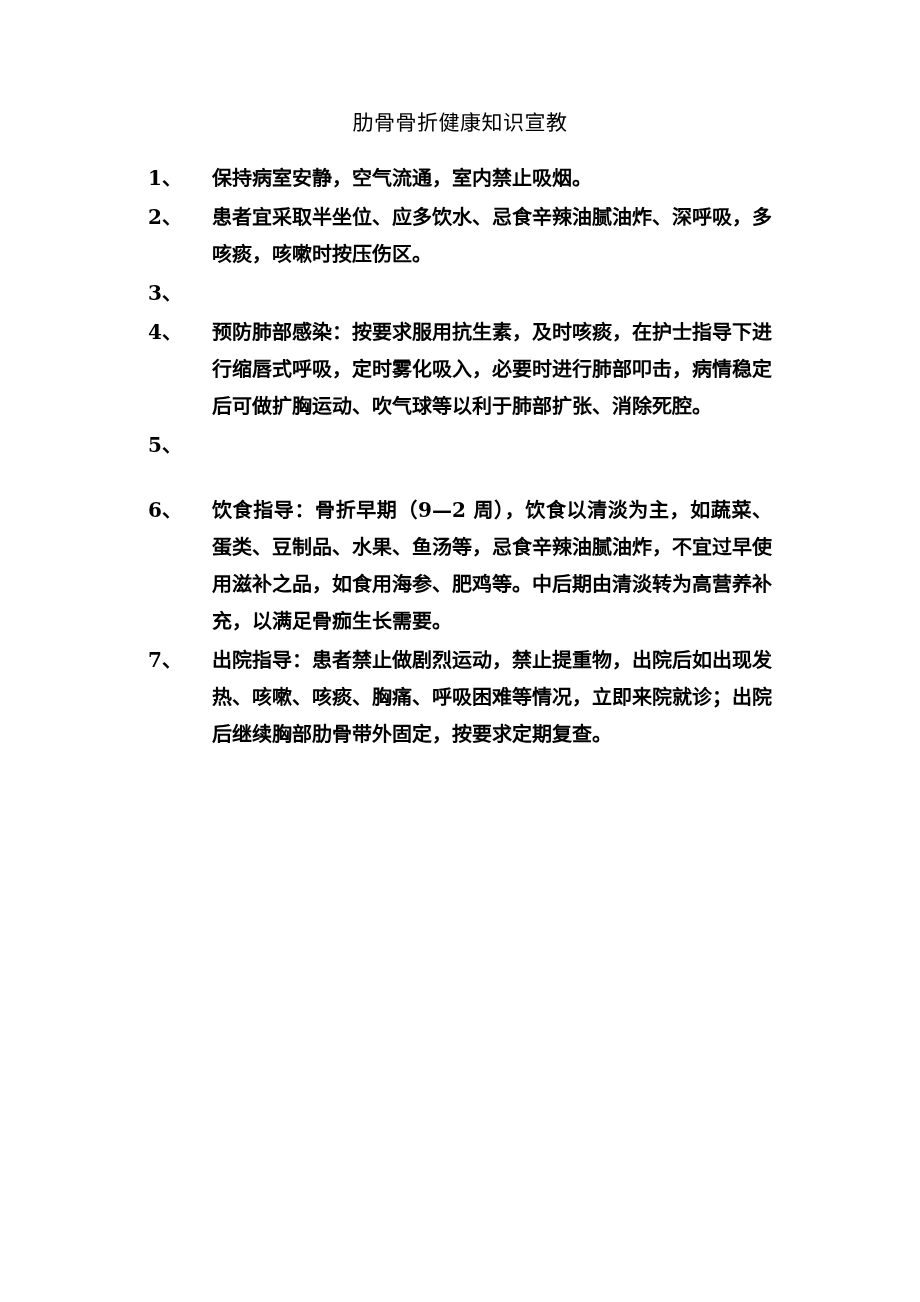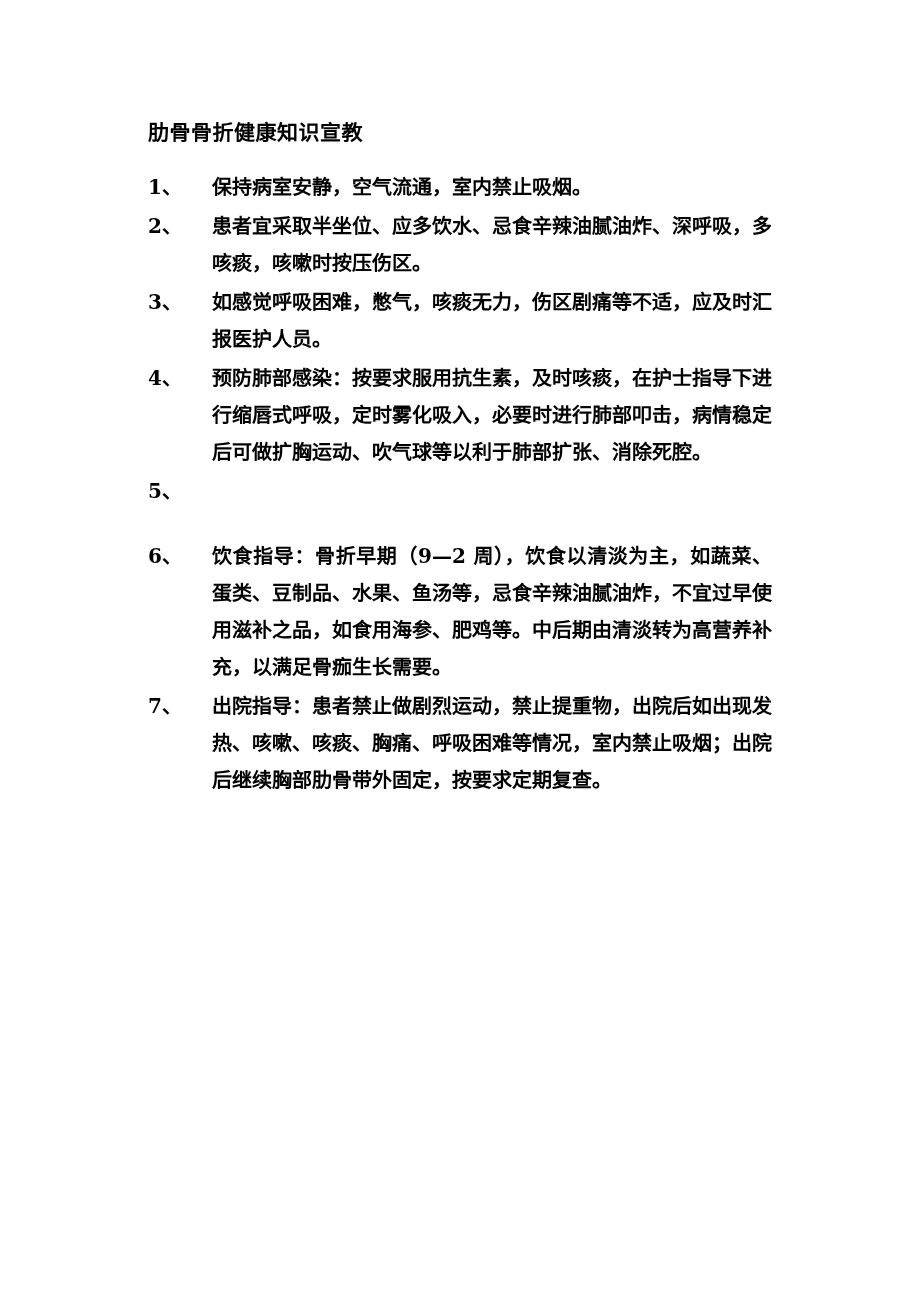--- a/index.html
+++ b/index.html
@@ -15,24 +15,25 @@
     overflow: hidden;
   }
   .page {
     box-sizing: border-box;
     width: 920px;
     height: 1302px;
     padding: 104px 148px 0 148px;
     position: relative;
   }
   .doc-title {
+    text-align: center;
     font-size: 21px;
-    font-weight: bold;
+    font-weight: normal;
     letter-spacing: 0.5px;
-    margin: 13px 0 20px 0;
+    margin: 4px 0 20px 0;
     line-height: 1.5;
   }
   .item {
     display: flex;
     align-items: flex-start;
     margin-bottom: 2px;
   }
   .item-num {
     flex: 0 0 auto;
     width: 64px;
@@ -66,37 +67,36 @@
     <div class="item-body">保持病室安静，空气流通，室内禁止吸烟。</div>
   </div>
 
   <div class="item">
     <div class="item-num">2、</div>
     <div class="item-body">患者宜采取半坐位、应多饮水、忌食辛辣油腻油炸、深呼吸，多咳痰，咳嗽时按压伤区。</div>
   </div>
 
   <div class="item">
     <div class="item-num">3、</div>
-    <div class="item-body">如感觉呼吸困难，憋气，咳痰无力，伤区剧痛等不适，应及时汇报医护人员。</div>
   </div>
 
   <div class="item">
     <div class="item-num">4、</div>
     <div class="item-body">预防肺部感染：按要求服用抗生素，及时咳痰，在护士指导下进行缩唇式呼吸，定时雾化吸入，必要时进行肺部叩击，病情稳定后可做扩胸运动、吹气球等以利于肺部扩张、消除死腔。</div>
   </div>
 
   <div class="item">
     <div class="item-num">5、</div>
   </div>
 
   <div class="gap"></div>
 
   <div class="item">
     <div class="item-num">6、</div>
     <div class="item-body">饮食指导：骨折早期（9—2 周），饮食以清淡为主，如蔬菜、蛋类、豆制品、水果、鱼汤等，忌食辛辣油腻油炸，不宜过早使用滋补之品，如食用海参、肥鸡等。中后期由清淡转为高营养补充，以满足骨痂生长需要。</div>
   </div>
 
   <div class="item">
     <div class="item-num">7、</div>
-    <div class="item-body">出院指导：患者禁止做剧烈运动，禁止提重物，出院后如出现发热、咳嗽、咳痰、胸痛、呼吸困难等情况，室内禁止吸烟；出院后继续胸部肋骨带外固定，按要求定期复查。</div>
+    <div class="item-body">出院指导：患者禁止做剧烈运动，禁止提重物，出院后如出现发热、咳嗽、咳痰、胸痛、呼吸困难等情况，立即来院就诊；出院后继续胸部肋骨带外固定，按要求定期复查。</div>
   </div>
 
 </div>
 
 </body></html>

